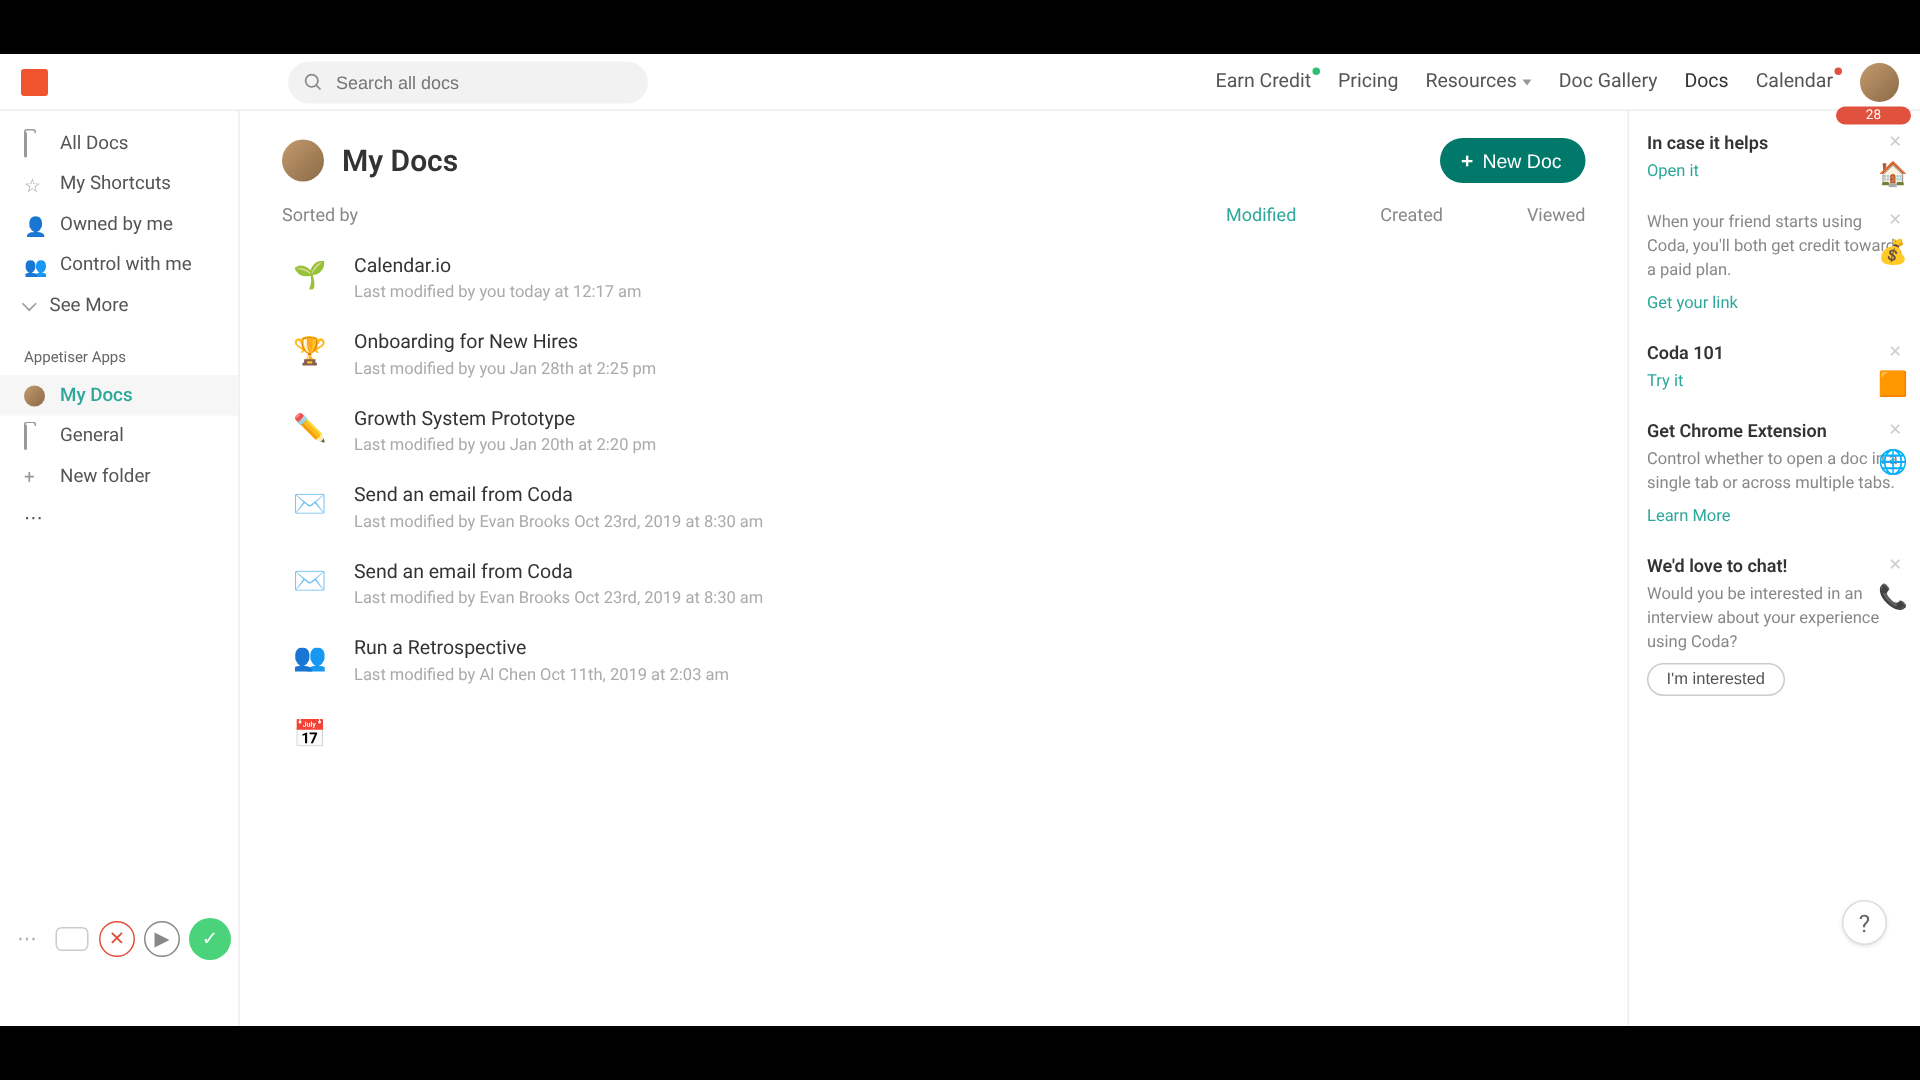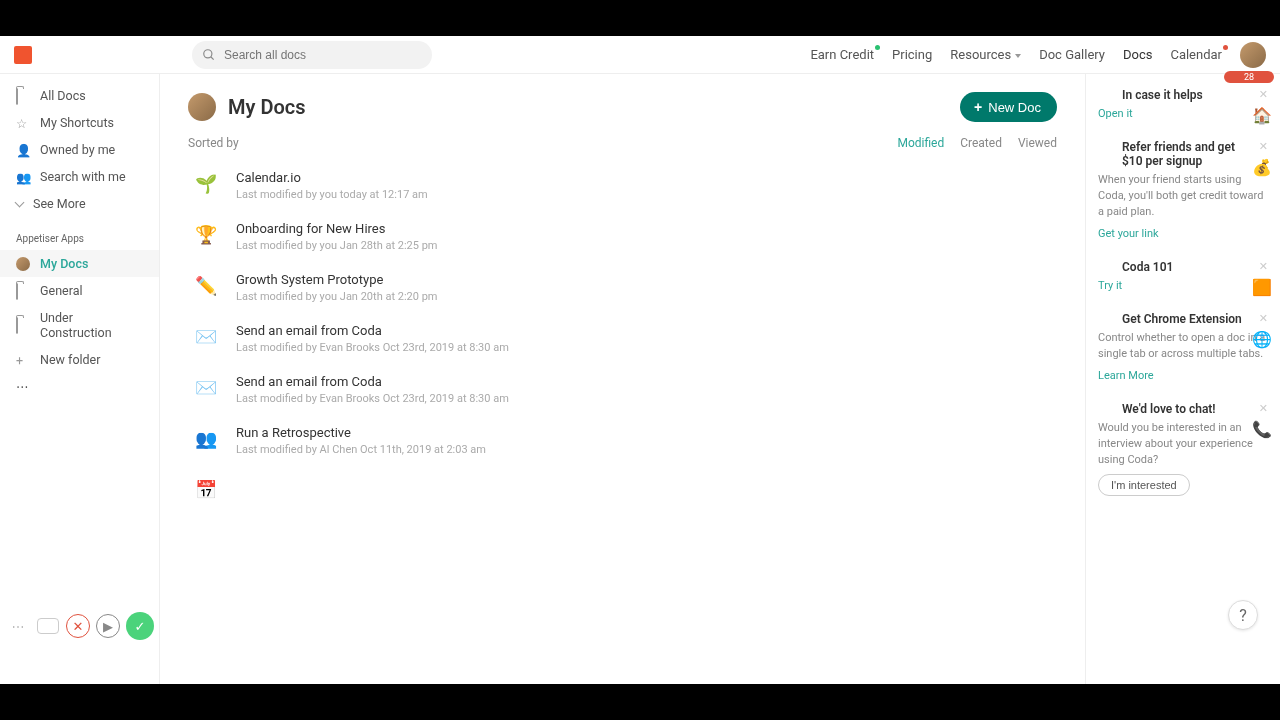--- a/index.html
+++ b/index.html
@@ -30,30 +30,30 @@
 .sb-avatar-ic { width: 14px; height: 14px; border-radius: 50%; background: linear-gradient(135deg,#c49a6c,#8a6a47); }
 .main { flex: 1; display: flex; overflow: hidden; }
 .doclist { flex: 1; padding: 18px 28px; overflow-y: auto; border-right: 1px solid #eee; }
 .doclist-header { display: flex; align-items: center; gap: 12px; margin-bottom: 14px; }
 .page-avatar { width: 28px; height: 28px; border-radius: 50%; background: linear-gradient(135deg,#c49a6c,#8a6a47); }
 .page-title { font-size: 20px; font-weight: 600; color: #333; }
 .newdoc-btn { margin-left: auto; background: #00796b; color: #fff; border: none; border-radius: 16px; padding: 7px 16px 7px 14px; font-size: 13px; display: flex; align-items: center; gap: 6px; cursor: pointer; }
 .plus { font-size: 14px; font-weight: bold; }
 .sort-row { display: flex; align-items: center; font-size: 12px; color: #888; margin-bottom: 10px; }
 .sort-options { margin-left: auto; display: flex; gap: 16px; }
-.sort-opt { color: #888; cursor: pointer; }
+.sort-opt { color: #888; cursor: pointer; margin-left: 40px; }
 .sort-opt.active { color: #2ca79a; }
 .doc-row { display: flex; align-items: flex-start; gap: 16px; padding: 10px 6px; cursor: pointer; }
 .doc-icon { width: 26px; height: 26px; display: flex; align-items: center; justify-content: center; font-size: 18px; flex-shrink: 0; }
 .doc-title { font-size: 13px; color: #333; margin-bottom: 3px; }
 .doc-meta { font-size: 11px; color: #aaa; }
 .rightpanel { width: 194px; padding: 14px 12px; overflow-y: auto; font-size: 11.5px; }
 .card { margin-bottom: 20px; position: relative; }
 .card-close { position: absolute; top: 0; right: 0; color: #ccc; font-size: 11px; cursor: pointer; }
-.card-title { font-size: 12px; font-weight: 600; color: #333; margin-bottom: 4px; padding-right: 12px; margin-left: 24px; }
+.card-title { font-size: 12px; font-weight: 600; color: #333; margin-bottom: 4px; padding-right: 12px; }
 .card-body { font-size: 11px; color: #888; line-height: 1.45; margin-bottom: 6px; }
 .card-link { font-size: 11px; color: #2ca79a; cursor: pointer; }
 .card-icon { position: absolute; right: -4px; top: 18px; width: 20px; height: 20px; font-size: 16px; }
 .card-btn { border: 1px solid #ccc; border-radius: 12px; background: #fff; padding: 4px 12px; font-size: 11px; color: #555; cursor: pointer; }
 .help-fab { position: absolute; bottom: 54px; right: 22px; width: 30px; height: 30px; border-radius: 50%; background: #fff; border: 1px solid #ddd; display: flex; align-items: center; justify-content: center; font-size: 16px; color: #666; cursor: pointer; box-shadow: 0 1px 3px rgba(0,0,0,0.1); }
 .bottom-controls { position: absolute; bottom: 44px; left: 6px; display: flex; align-items: center; gap: 6px; }
 .bc-btn { width: 24px; height: 24px; border-radius: 50%; display: flex; align-items: center; justify-content: center; font-size: 13px; cursor: pointer; }
 .bc-dots { color: #aaa; }
 .bc-rec { border: 1px solid #ccc; border-radius: 4px; width: 22px; height: 16px; }
 .bc-x { border: 1.5px solid #e0523e; color: #e0523e; }
@@ -97,38 +97,34 @@
       <div class="sb-item">
           <span class="sb-icon">☆</span>
           <span>My Shortcuts</span>
         </div>
       <div class="sb-item">
           <span class="sb-icon">👤</span>
           <span>Owned by me</span>
         </div>
       <div class="sb-item">
           <span class="sb-icon">👥</span>
-          <span>Search with me</span>
+          <span>Control with me</span>
         </div>
       <div class="sb-item">
           <span class="sb-icon chevron"></span>
           <span>See More</span>
         </div>
       <div class="sb-section">Appetiser Apps</div>
       <div class="sb-item active">
           <span class="sb-avatar-ic"></span>
           <span>My Docs</span>
         </div>
       <div class="sb-item">
           <span class="sb-icon"><span class="sb-folder"></span></span>
           <span>General</span>
-        </div>
-      <div class="sb-item">
-          <span class="sb-icon"><span class="sb-folder"></span></span>
-          <span>Under Construction</span>
         </div>
       <div class="sb-item">
           <span class="sb-icon">+</span>
           <span>New folder</span>
         </div>
       <div class="sb-item">
           <span>⋯</span>
         </div>
     </div>
     <div class="main">
@@ -197,21 +193,20 @@
             </div>
           </div>
       </div>
       <div class="rightpanel">
         <div id="cards-container">
             <div class="card"><span class="card-close">✕</span>
     <div class="card-title">In case it helps</div>
     <span class="card-link">Open it</span>
     <span class="card-icon">🏠</span></div>
             <div class="card"><span class="card-close">✕</span>
-    <div class="card-title">Refer friends and get $10 per signup</div>
     <div class="card-body">When your friend starts using Coda, you'll both get credit toward a paid plan.</div>
     <span class="card-link">Get your link</span>
     <span class="card-icon">💰</span></div>
             <div class="card"><span class="card-close">✕</span>
     <div class="card-title">Coda 101</div>
     <span class="card-link">Try it</span>
     <span class="card-icon">🟧</span></div>
             <div class="card"><span class="card-close">✕</span>
     <div class="card-title">Get Chrome Extension</div>
     <div class="card-body">Control whether to open a doc in a single tab or across multiple tabs.</div>

